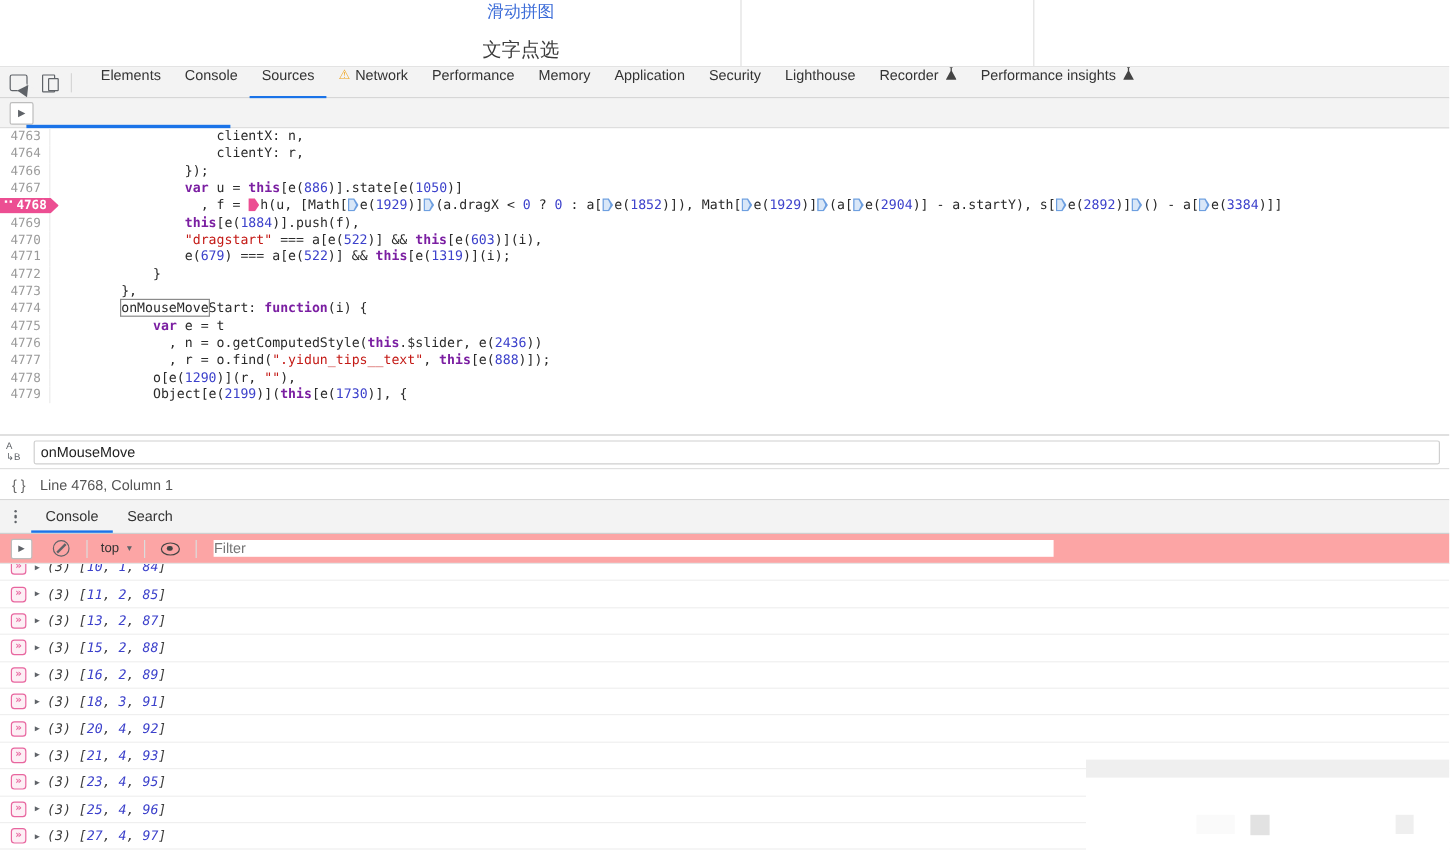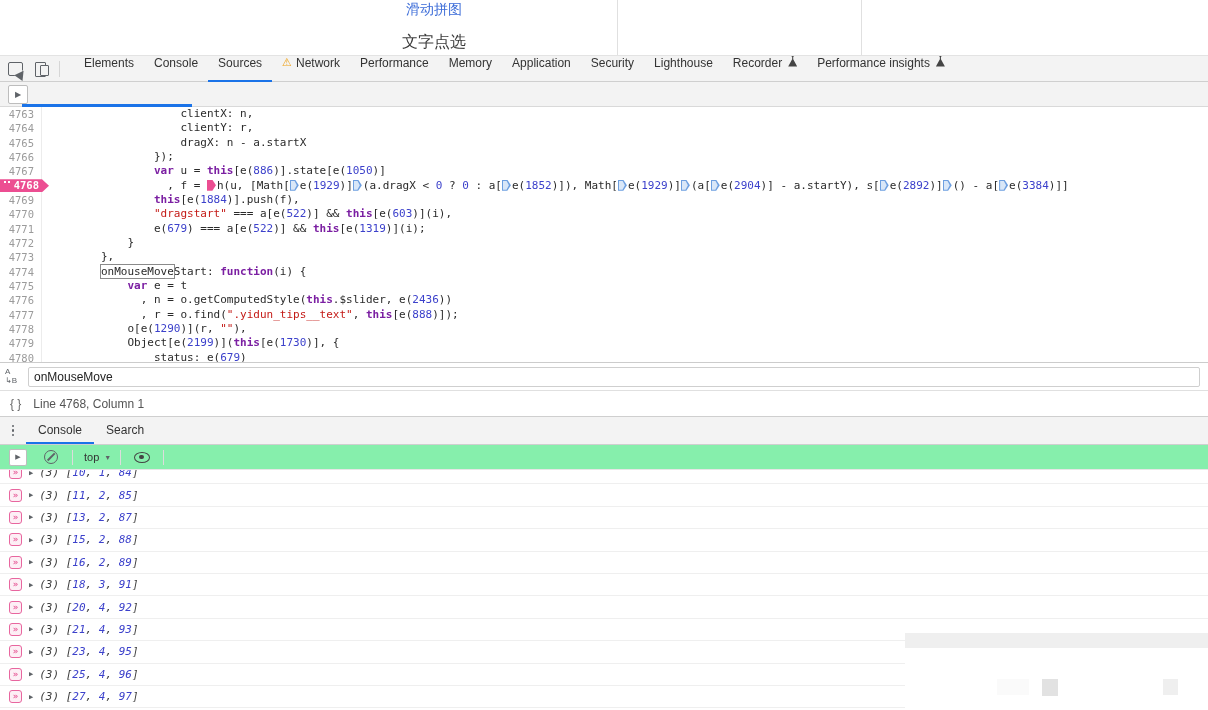--- a/index.html
+++ b/index.html
@@ -65,21 +65,21 @@
   .status-bar { position:absolute; left:0; top:390px; width:1208px; height:27px; background:#fff; border-top:1px solid #e0e0e0; border-bottom:1px solid #cfcfcf; display:flex; align-items:center; }
   .brace-ico { color:#696969; font-size:12px; margin:0 12px 0 10px; }
   .status-text { font-size:12px; color:#545454; }
   
   .drawer-tabs { position:absolute; left:0; top:417px; width:1208px; height:28px; background:#f3f3f3; border-bottom:1px solid #cfcfcf; display:flex; align-items:stretch; }
   .kebab { width:26px; display:flex; align-items:center; justify-content:center; flex-direction:column; gap:2px; }
   .kebab i { width:2.5px; height:2.5px; border-radius:50%; background:#5f6368; }
   .dw-tab { display:flex; align-items:center; padding:0 12px; font-size:12px; color:#333; border-bottom:2.5px solid transparent; }
   .dw-tab.active { border-bottom-color:#1a73e8; }
   
-  .console-toolbar { position:absolute; left:0; top:445px; width:1208px; height:25px; background:#86efac; border-bottom:1px solid #e6e6e6; display:flex; align-items:center; }
+  .console-toolbar { position:absolute; left:0; top:445px; width:1208px; height:25px; background:#fca5a5; border-bottom:1px solid #e6e6e6; display:flex; align-items:center; }
   .ct-box { width:18px; height:17px; border:1px solid #bdbdbd; border-radius:2px; color:#5f6368; font-size:7px; display:flex; align-items:center; justify-content:center; margin:0 8px 0 9px; background:#fff; }
   .icon-clear { width:14px; height:14px; border:1.5px solid #5f6368; border-radius:50%; position:relative; margin:0 9px; }
   .icon-clear::after { content:""; position:absolute; left:0.5px; top:4.5px; width:10px; height:1.5px; background:#5f6368; transform:rotate(-45deg); }
   .ct-sep { width:1px; height:15px; background:#dcdcdc; margin:0 5px; }
   .ctx-select { font-size:11px; color:#333; margin:0 4px 0 6px; display:flex; align-items:center; gap:5px; }
   .ctx-select .arr { font-size:7px; color:#5f6368; }
   .icon-eye { width:16px; height:11px; border:1.5px solid #444; border-radius:50%; position:relative; margin:0 8px; }
   .icon-eye::after { content:""; position:absolute; left:4px; top:2px; width:4.5px; height:4.5px; border-radius:50%; background:#444; }
   .filter-input { border:none; outline:none; font-size:12px; color:#222; width:700px; margin-left:9px; font-family:inherit; }
   .filter-input::placeholder { color:#757575; }
@@ -160,36 +160,34 @@
   <div class="file-strip">
     <div class="nav-toggle">
         <span>▶</span>
       </div>
     <div class="tab-underline"></div>
   </div>
 
   <div class="editor" id="editor">
       <div class="code-line"><span class="ln">4763</span><span class="code"><span class="tk-pl">                    clientX: n,</span></span></div>
       <div class="code-line"><span class="ln">4764</span><span class="code"><span class="tk-pl">                    clientY: r,</span></span></div>
-      <div class="code-line"><span class="ln">4765</span><span class="code"><span class="tk-pl">                    dragX: n - a.startX</span></span></div>
       <div class="code-line"><span class="ln">4766</span><span class="code"><span class="tk-pl">                });</span></span></div>
       <div class="code-line"><span class="ln">4767</span><span class="code"><span class="tk-pl">                </span><span class="tk-kw">var</span><span class="tk-pl"> u = </span><span class="tk-kw">this</span><span class="tk-pl">[e(</span><span class="tk-num">886</span><span class="tk-pl">)].state[e(</span><span class="tk-num">1050</span><span class="tk-pl">)]</span></span></div>
       <div class="code-line"><span class="ln lp">4768<span class="ribbon"><i class="d1"></i><i class="d2"></i><b>4768</b></span></span><span class="code"><span class="tk-pl">                  , f = </span><span class="mk f"><s class="out"></s></span><span class="tk-pl">h(u, [Math[</span><span class="mk o"><s class="out"></s><s class="in"></s></span><span class="tk-pl">e(</span><span class="tk-num">1929</span><span class="tk-pl">)]</span><span class="mk o"><s class="out"></s><s class="in"></s></span><span class="tk-pl">(a.dragX &lt; </span><span class="tk-num">0</span><span class="tk-pl"> ? </span><span class="tk-num">0</span><span class="tk-pl"> : a[</span><span class="mk o"><s class="out"></s><s class="in"></s></span><span class="tk-pl">e(</span><span class="tk-num">1852</span><span class="tk-pl">)]), Math[</span><span class="mk o"><s class="out"></s><s class="in"></s></span><span class="tk-pl">e(</span><span class="tk-num">1929</span><span class="tk-pl">)]</span><span class="mk o"><s class="out"></s><s class="in"></s></span><span class="tk-pl">(a[</span><span class="mk o"><s class="out"></s><s class="in"></s></span><span class="tk-pl">e(</span><span class="tk-num">2904</span><span class="tk-pl">)] - a.startY), s[</span><span class="mk o"><s class="out"></s><s class="in"></s></span><span class="tk-pl">e(</span><span class="tk-num">2892</span><span class="tk-pl">)]</span><span class="mk o"><s class="out"></s><s class="in"></s></span><span class="tk-pl">() - a[</span><span class="mk o"><s class="out"></s><s class="in"></s></span><span class="tk-pl">e(</span><span class="tk-num">3384</span><span class="tk-pl">)]] + </span><span class="tk-str">""</span><span class="tk-pl">);</span></span></div>
       <div class="code-line"><span class="ln">4769</span><span class="code"><span class="tk-pl">                </span><span class="tk-kw">this</span><span class="tk-pl">[e(</span><span class="tk-num">1884</span><span class="tk-pl">)].push(f),</span></span></div>
       <div class="code-line"><span class="ln">4770</span><span class="code"><span class="tk-pl">                </span><span class="tk-str">"dragstart"</span><span class="tk-pl"> === a[e(</span><span class="tk-num">522</span><span class="tk-pl">)] &amp;&amp; </span><span class="tk-kw">this</span><span class="tk-pl">[e(</span><span class="tk-num">603</span><span class="tk-pl">)](i),</span></span></div>
       <div class="code-line"><span class="ln">4771</span><span class="code"><span class="tk-pl">                e(</span><span class="tk-num">679</span><span class="tk-pl">) === a[e(</span><span class="tk-num">522</span><span class="tk-pl">)] &amp;&amp; </span><span class="tk-kw">this</span><span class="tk-pl">[e(</span><span class="tk-num">1319</span><span class="tk-pl">)](i);</span></span></div>
       <div class="code-line"><span class="ln">4772</span><span class="code"><span class="tk-pl">            }</span></span></div>
       <div class="code-line"><span class="ln">4773</span><span class="code"><span class="tk-pl">        },</span></span></div>
       <div class="code-line"><span class="ln">4774</span><span class="code"><span class="tk-pl">        </span><span class="hlbox">onMouseMove</span><span class="tk-pl">Start: </span><span class="tk-kw">function</span><span class="tk-pl">(i) {</span></span></div>
       <div class="code-line"><span class="ln">4775</span><span class="code"><span class="tk-pl">            </span><span class="tk-kw">var</span><span class="tk-pl"> e = t</span></span></div>
       <div class="code-line"><span class="ln">4776</span><span class="code"><span class="tk-pl">              , n = o.getComputedStyle(</span><span class="tk-kw">this</span><span class="tk-pl">.$slider, e(</span><span class="tk-num">2436</span><span class="tk-pl">))</span></span></div>
       <div class="code-line"><span class="ln">4777</span><span class="code"><span class="tk-pl">              , r = o.find(</span><span class="tk-str">".yidun_tips__text"</span><span class="tk-pl">, </span><span class="tk-kw">this</span><span class="tk-pl">[e(</span><span class="tk-num">888</span><span class="tk-pl">)]);</span></span></div>
       <div class="code-line"><span class="ln">4778</span><span class="code"><span class="tk-pl">            o[e(</span><span class="tk-num">1290</span><span class="tk-pl">)](r, </span><span class="tk-str">""</span><span class="tk-pl">),</span></span></div>
       <div class="code-line"><span class="ln">4779</span><span class="code"><span class="tk-pl">            Object[e(</span><span class="tk-num">2199</span><span class="tk-pl">)](</span><span class="tk-kw">this</span><span class="tk-pl">[e(</span><span class="tk-num">1730</span><span class="tk-pl">)], {</span></span></div>
-      <div class="code-line"><span class="ln">4780</span><span class="code"><span class="tk-pl">                status: e(</span><span class="tk-num">679</span><span class="tk-pl">)</span></span></div>
     </div>
 
   <div class="find-bar">
     <div class="case-ico">A<br>↳B</div>
     <input class="find-input" value="onMouseMove" style="">
   </div>
 
   <div class="status-bar">
     <span class="brace-ico">{ }</span>
     <span class="status-text">Line 4768, Column 1</span>
@@ -213,20 +211,21 @@
     <span class="ct-box">▶</span>
     <span class="icon-clear"></span>
     <span class="ct-sep"></span>
     <span class="ctx-select">
       <span>top</span>
         <span class="arr">▼</span>
     </span>
     <span class="ct-sep"></span>
     <span class="icon-eye"></span>
     <span class="ct-sep"></span>
+    <input class="filter-input" placeholder="Filter" style="">
   </div>
 
   <div class="console-list" id="console-list">
       <div class="crow">
         <span class="badge">»</span>
         <span class="tri">▶</span>
         <span class="cmsg"><span class="cnt">(3) </span><span class="brk">[</span><span class="n">10</span><span class="brk">, </span><span class="n">1</span><span class="brk">, </span><span class="n">84</span><span class="brk">]</span></span>
       </div>
       <div class="crow">
         <span class="badge">»</span>

